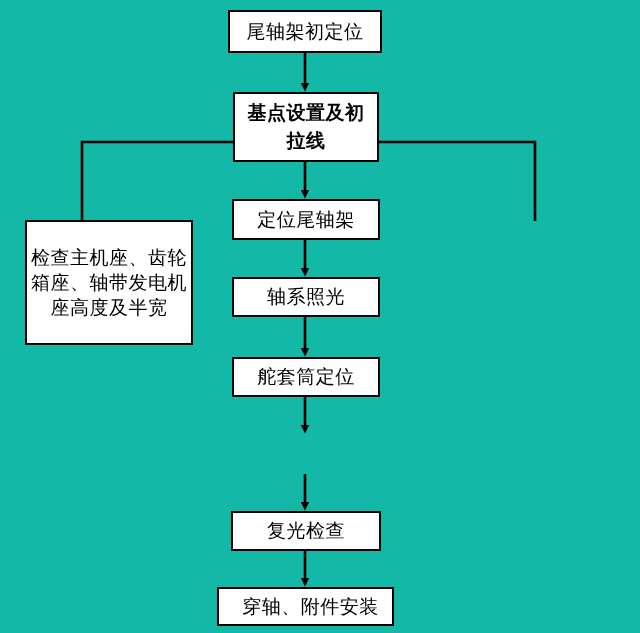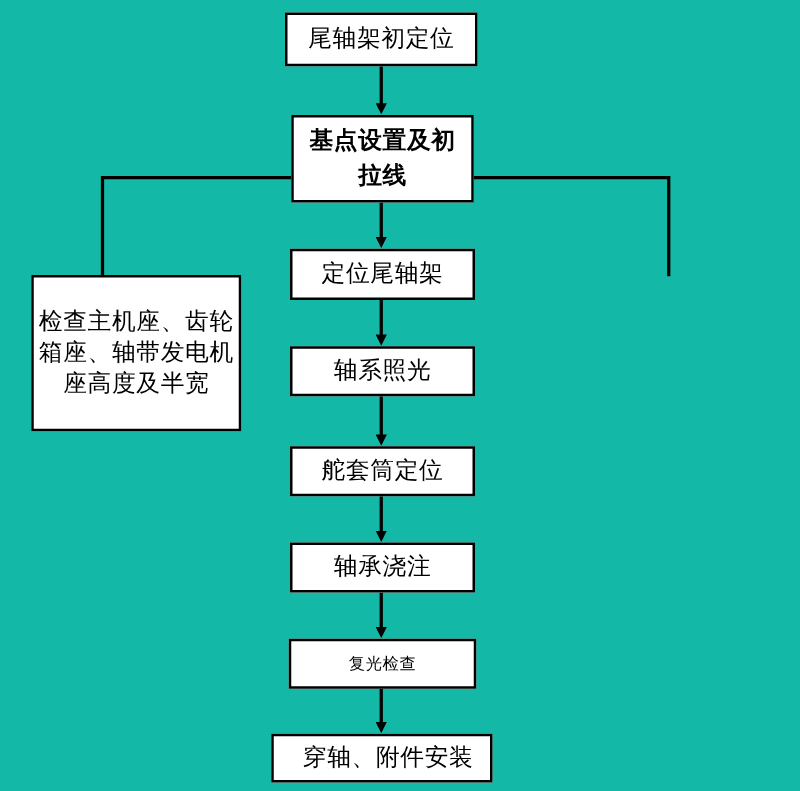--- a/index.html
+++ b/index.html
@@ -45,21 +45,21 @@
     white-space: pre-line;
   }
   .n-start      { left: 228px; top: 10px;  width: 154px; height: 43px;  font-size: 19px; }
   .n-baseline   { left: 233px; top: 92px;  width: 146px; height: 70px;  font-size: 19px; }
   .n-check      { left: 25px;  top: 220px; width: 168px; height: 125px; font-size: 19px; }
   .n-rudder     { left: 464px; top: 221px; width: 147px; height: 42px;  font-size: 19px; }
   .n-locate     { left: 232px; top: 199px; width: 148px; height: 41px;  font-size: 19px; }
   .n-light      { left: 232px; top: 277px; width: 148px; height: 40px;  font-size: 19px; }
   .n-rudderpos  { left: 232px; top: 357px; width: 148px; height: 40px;  font-size: 19px; }
   .n-pour       { left: 232px; top: 434px; width: 148px; height: 40px;  font-size: 19px; }
-  .n-recheck    { left: 231px; top: 511px; width: 150px; height: 40px;  font-size: 13px; }
+  .n-recheck    { left: 231px; top: 511px; width: 150px; height: 40px;  font-size: 19px; }
   .n-install    { left: 217px; top: 587px; width: 177px; height: 39px;  font-size: 19px; padding-left: 10px; }
   .node-label.two-line { line-height: 1.45; font-weight: bold; }
 </style>
 </head>
 <body>
 
 <div id="canvas">
 
   <svg id="wires" width="640" height="633" viewBox="0 0 640 633" xmlns="http://www.w3.org/2000/svg">
     <defs>
@@ -106,23 +106,20 @@
   </div>
 
   <div class="node n-light">
     <span class="node-label">轴系照光</span>
   </div>
 
   <div class="node n-rudderpos">
     <span class="node-label">舵套筒定位</span>
   </div>
 
-  <div class="node n-pour">
-    <span class="node-label">轴承浇注</span>
-  </div>
 
   <div class="node n-recheck">
     <span class="node-label">复光检查</span>
   </div>
 
   <div class="node n-install">
     <span class="node-label">穿轴、附件安装</span>
   </div>
 
 </div>

